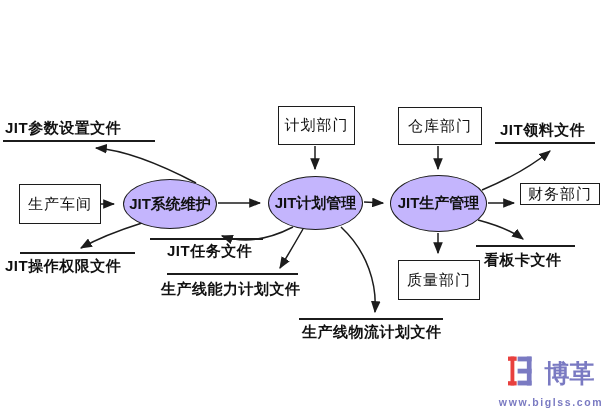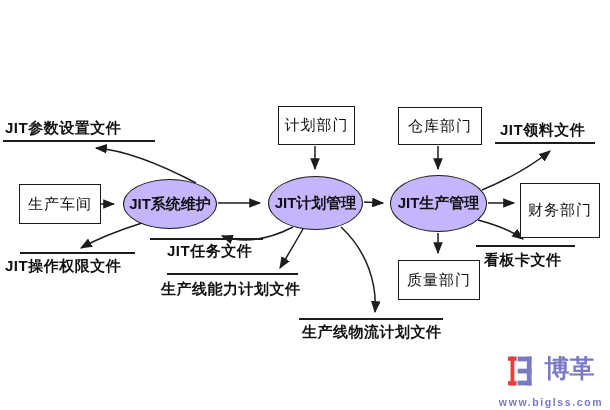--- a/index.html
+++ b/index.html
@@ -19,21 +19,21 @@
     font-size:15px;font-weight:bold;color:#111;white-space:nowrap;
     box-sizing:border-box;
   }
   .ds-label{
     position:absolute;font-size:15px;font-weight:bold;color:#111;
     white-space:nowrap;letter-spacing:0.5px;
   }
   .ds-line{position:absolute;height:2px;background:#1c1c1c;}
   .arrows{position:absolute;left:0;top:0;width:610px;height:410px;}
   .watermark{position:absolute;left:492px;top:356px;width:118px;height:52px;}
-  .wm-row{display:flex;align-items:flex-start;justify-content:center;gap:12px;}
+  .wm-row{display:flex;align-items:flex-end;justify-content:center;gap:12px;}
   .wm-logo{width:25px;height:30px;flex:0 0 auto;}
   .wm-brand{font-size:25px;font-weight:bold;line-height:1;}
   .wm-url{text-align:center;font-size:10.5px;font-weight:bold;letter-spacing:1.6px;margin-top:10px;white-space:nowrap;}
 </style>
 </head>
 <body>
 
 <div class="stage">
 
   <svg class="arrows" viewBox="0 0 610 410" xmlns="http://www.w3.org/2000/svg">
@@ -56,21 +56,21 @@
       <path d="M 482 190 Q 523 173 550 151" marker-end="url(#ah)"></path>
       <path d="M 488 203 L 514 203" marker-end="url(#ah)"></path>
       <path d="M 478 220 Q 508 228 523 239" marker-end="url(#ah)"></path>
       <path d="M 438 233 L 438 253" marker-end="url(#ah)"></path>
     </g>
   </svg>
 
   <div class="entity" style="left:19px;top:184px;width:82px;height:40px;">生产车间</div>
   <div class="entity" style="left:278px;top:106px;width:77px;height:39px;">计划部门</div>
   <div class="entity" style="left:398px;top:107px;width:84px;height:38px;">仓库部门</div>
-  <div class="entity" style="left:520px;top:183px;width:80px;height:55px;">财务部门</div>
+  <div class="entity" style="left:520px;top:183px;width:80px;height:22px;">财务部门</div>
   <div class="entity" style="left:398px;top:260px;width:82px;height:40px;">质量部门</div>
 
   <div class="process" style="left:123px;top:179px;width:94px;height:50px;">JIT系统维护</div>
   <div class="process" style="left:268px;top:176px;width:95px;height:54px;text-align:right;">JIT计划管理</div>
   <div class="process" style="left:390px;top:175px;width:97px;height:57px;">JIT生产管理</div>
 
   <div class="ds-line" style="left:3px;top:140px;width:152px;"></div>
   <div class="ds-line" style="left:20px;top:252px;width:115px;"></div>
   <div class="ds-line" style="left:150px;top:238px;width:113px;"></div>
   <div class="ds-line" style="left:167px;top:273px;width:131px;"></div>

